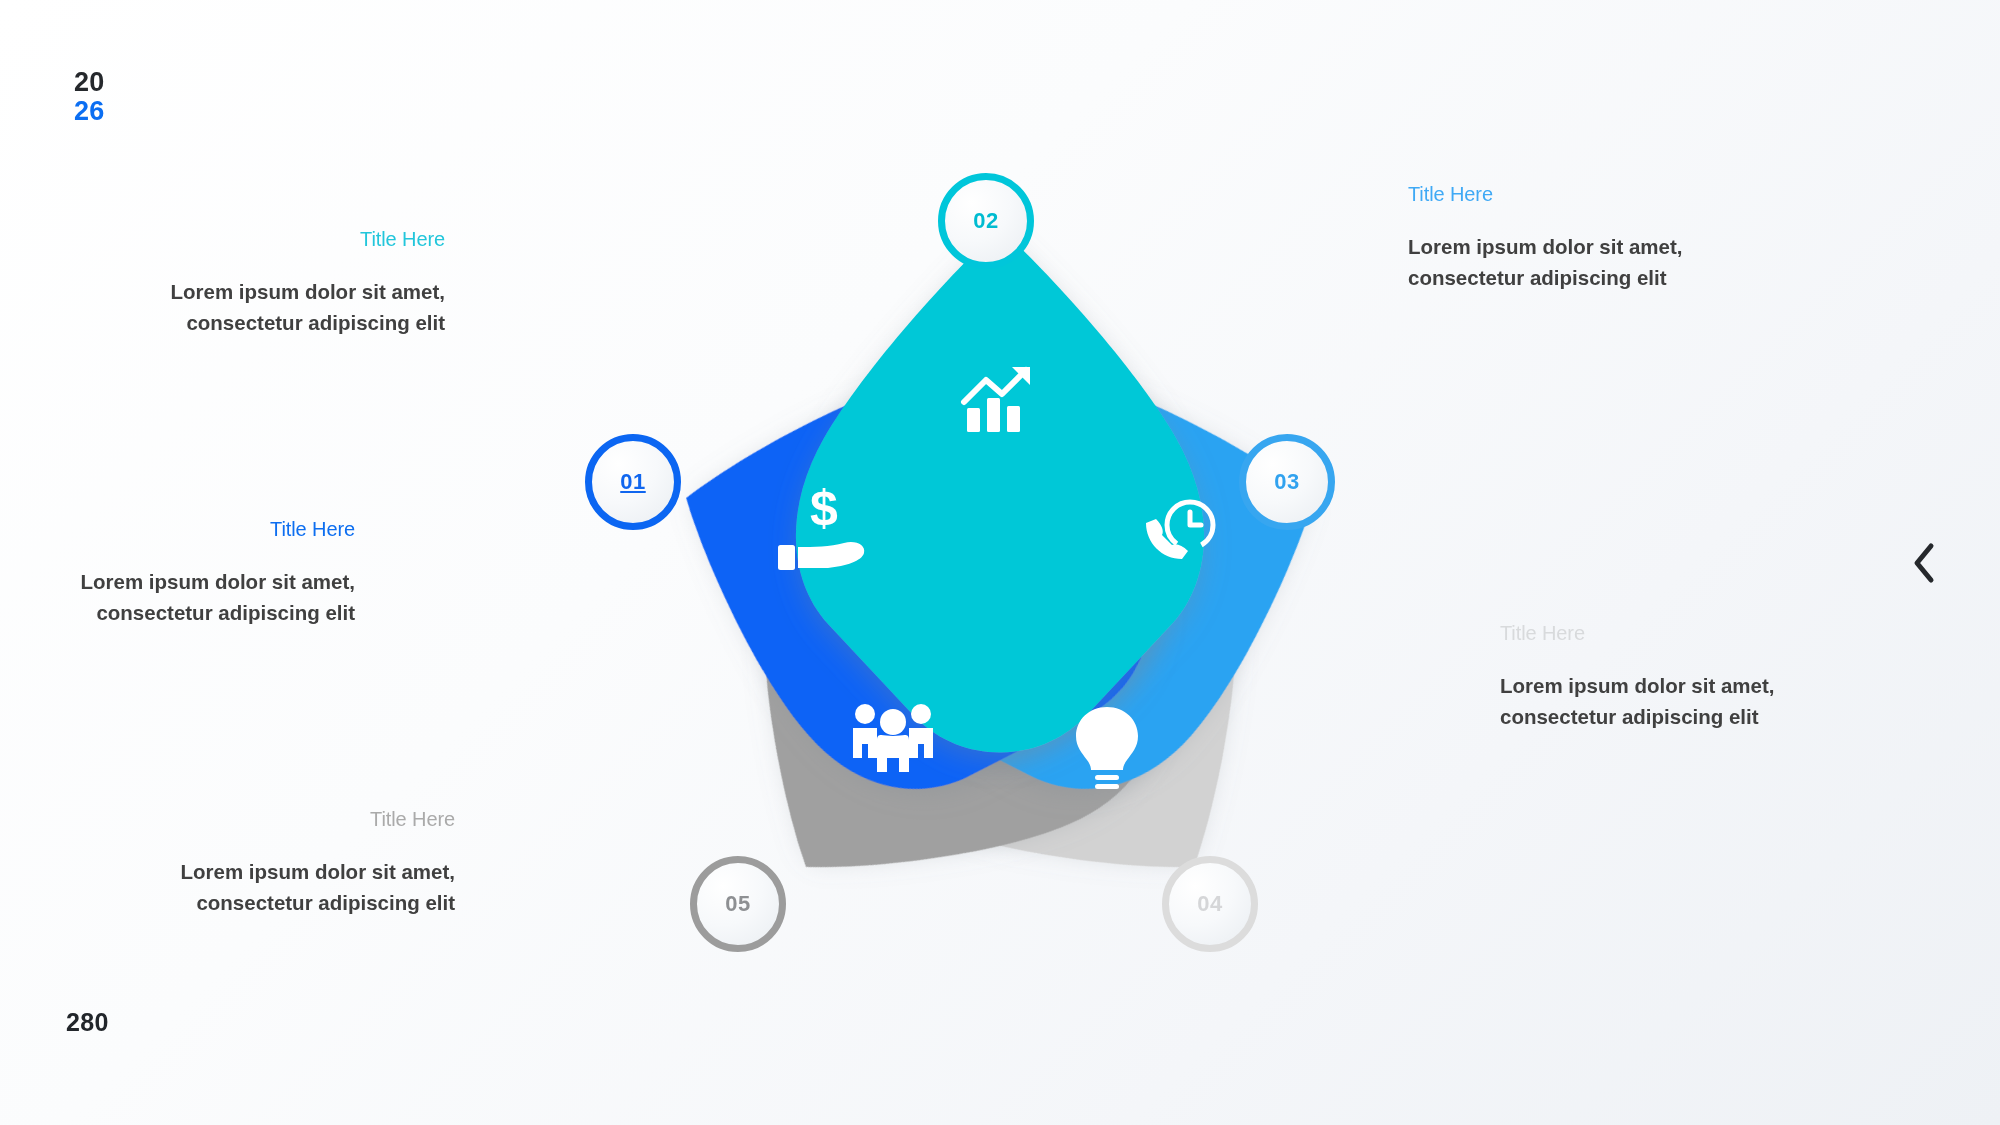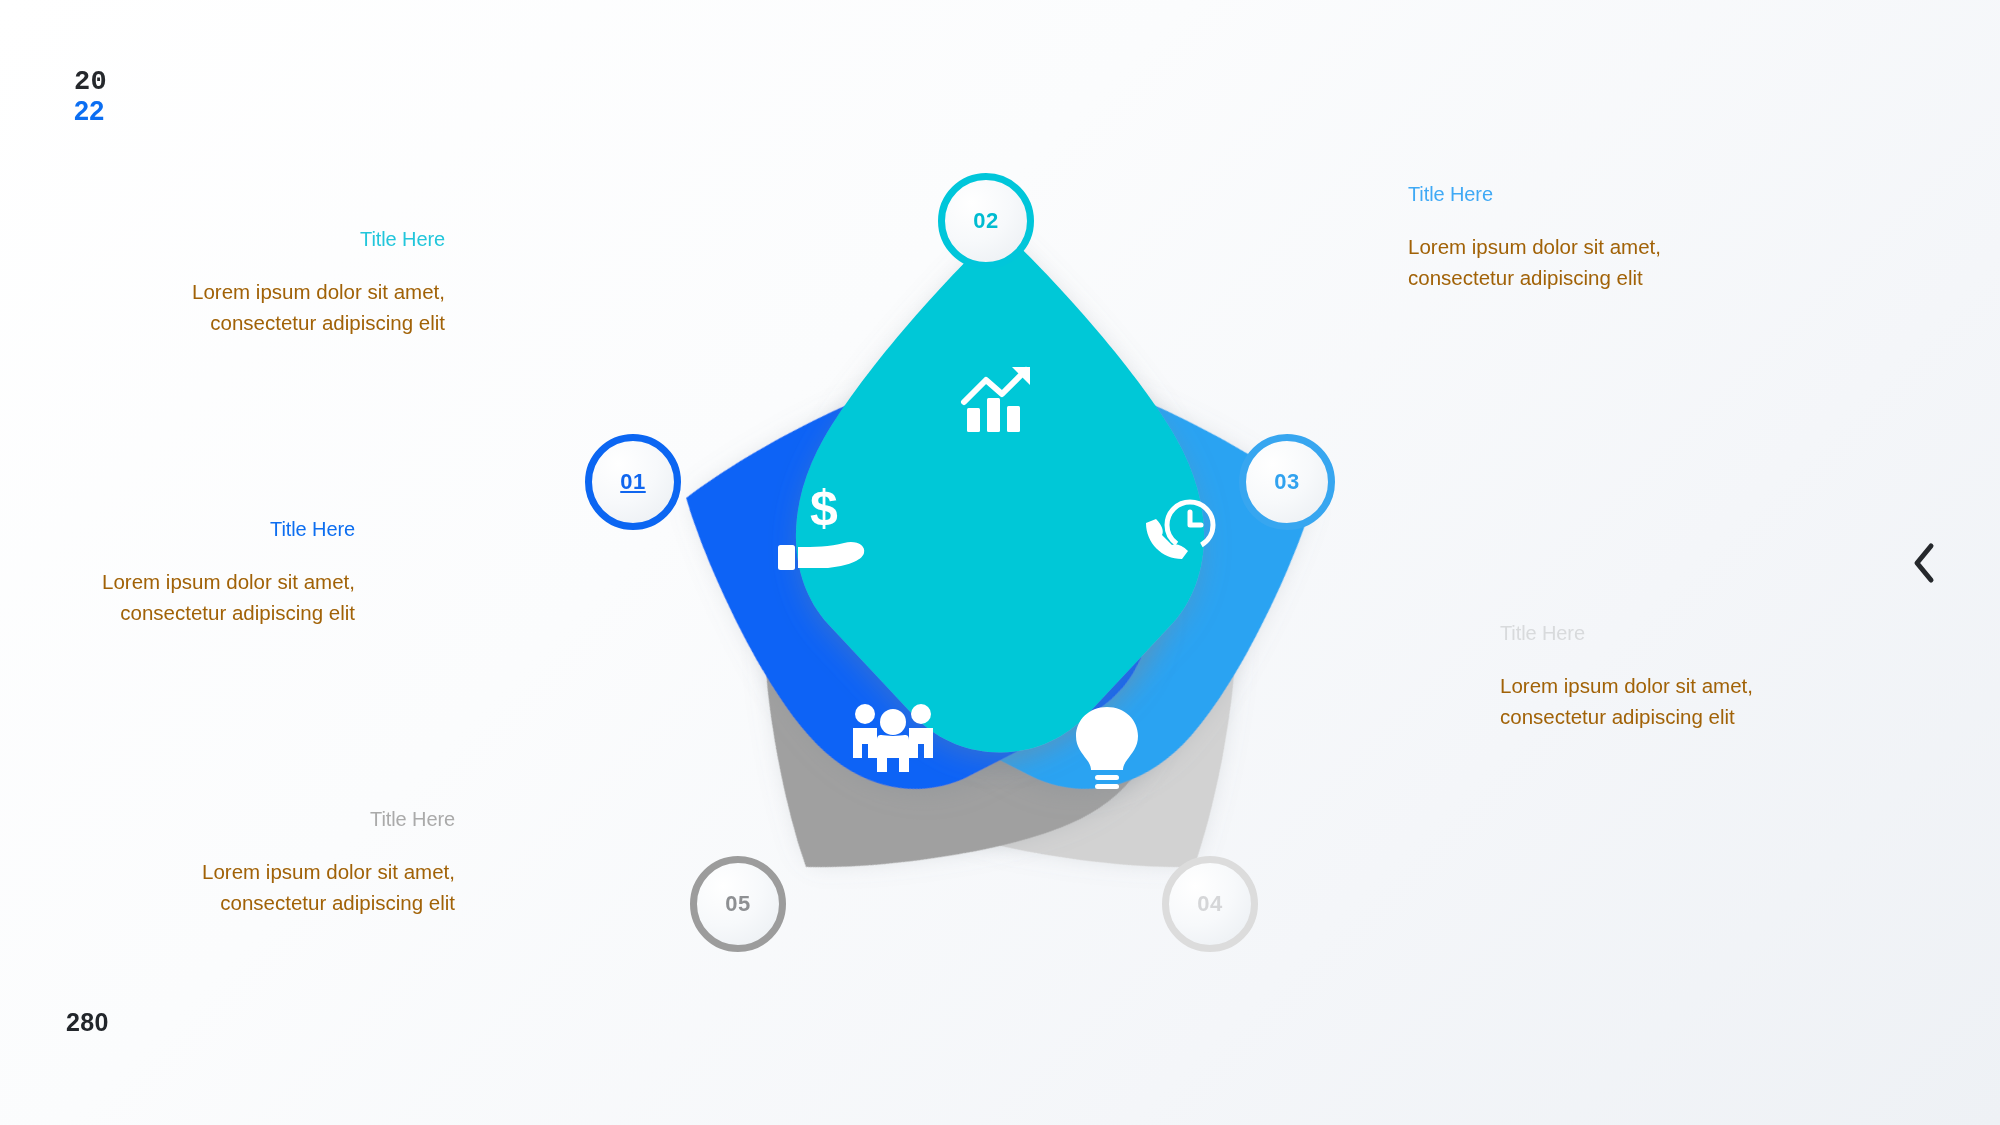--- a/index.html
+++ b/index.html
@@ -16,21 +16,21 @@
 
   
   .year-mark {
     position:absolute;
     left:74px; top:68px;
     font-size:27px;
     font-weight:700;
     line-height:1.06;
     letter-spacing:0.2px;
   }
-  .year-mark .y-top { color:#25282c; display:block;font-family:Liberation Mono, monospace; }
+  .year-mark .y-top { color:#25282c; display:block; }
   .year-mark .y-bot { color:#0b6ef2; display:block; }
 
   .page-num {
     position:absolute;
     left:66px; bottom:88px;
     font-size:25px;
     font-weight:700;
     color:#22262b;
     letter-spacing:0.4px;
     text-align:center;
@@ -52,22 +52,22 @@
   .txt-block .t-title {
     font-size:20px;
     font-weight:400;
     letter-spacing:-0.1px;
     margin-bottom:26px;
     white-space:nowrap;
   }
   .txt-block .t-body {
     font-size:20.5px;
     line-height:1.5;
-    color:#a16207;
-    font-weight:400;
+    color:#404040;
+    font-weight:700;
   }
   .align-r { text-align:right; }
   .align-l { text-align:left; }
 
   
   #tb-02 { left:125px;  top:228px; }
   #tb-01 { left:35px;   top:518px; }
   #tb-05 { left:135px;  top:808px; }
   #tb-03 { left:1408px; top:183px; }
   #tb-04 { left:1500px; top:622px; }
@@ -98,21 +98,21 @@
   #nb-01 { left:585px;  top:434px;  border:7px solid #0b66f2; color:#1066ef;text-decoration:underline; }
   #nb-03 { left:1239px; top:434px;  border:7px solid #37a6f0; color:#31a2ef; }
   #nb-05 { left:690px;  top:856px;  border:7px solid #9c9c9c; color:#8e9093; }
   #nb-04 { left:1162px; top:856px;  border:7px solid #dcdcdc; color:#d5d6d8; }
 </style>
 </head>
 <body>
 
 <div class="year-mark">
   <span class="y-top">20</span>
-  <span class="y-bot">22</span>
+  <span class="y-bot">26</span>
 </div>
 
 <div class="page-num">280</div>
 
 <div class="nav-prev">
   <span>
     <svg width="30" height="42" viewBox="0 0 30 42" fill="none">
       <path d="M21 4 L7 21 L21 38" stroke="#25282c" stroke-width="5" stroke-linecap="round" stroke-linejoin="round"></path>
     </svg>
   </span>

